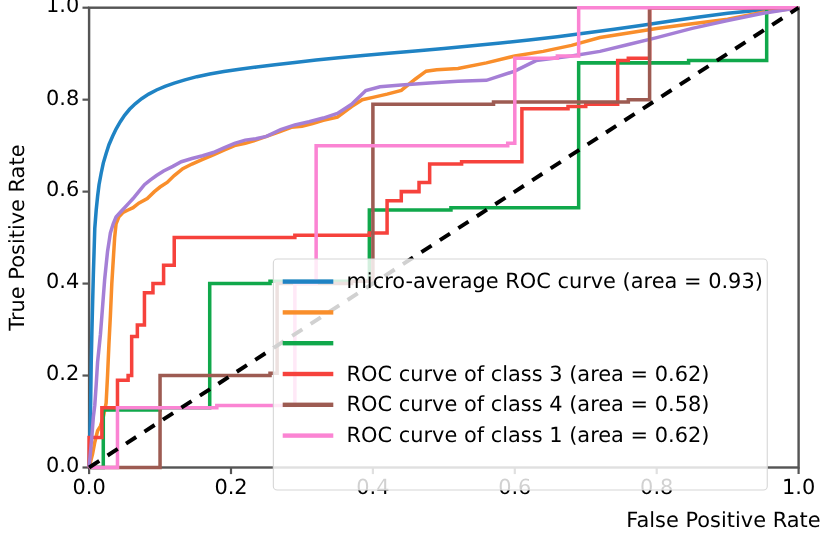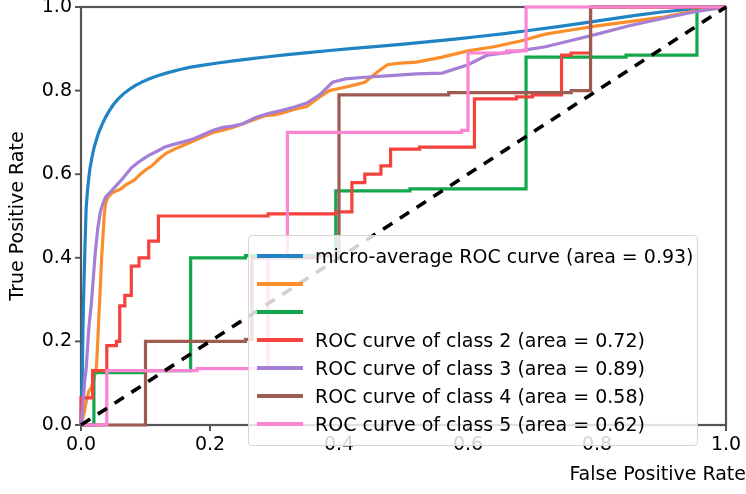--- a/index.html
+++ b/index.html
@@ -159,29 +159,25 @@
         <div class="legend-text">micro-average ROC curve (area = 0.93)</div>
       </div>
       <div class="legend-row">
         <div class="legend-swatch" style="border-top-color: rgb(249, 142, 43);"></div>
       </div>
       <div class="legend-row">
         <div class="legend-swatch" style="border-top-color: rgb(16, 168, 75);"></div>
       </div>
       <div class="legend-row">
         <div class="legend-swatch" style="border-top-color: rgb(246, 66, 60);"></div>
-        <div class="legend-text">ROC curve of class 2 (area = 0.72)</div>
-      </div>
-      <div class="legend-row">
-        <div class="legend-swatch" style="border-top-color: rgb(165, 127, 214);"></div>
-        <div class="legend-text">ROC curve of class 3 (area = 0.89)</div>
+        <div class="legend-text">ROC curve of class 3 (area = 0.62)</div>
       </div>
       <div class="legend-row">
         <div class="legend-swatch" style="border-top-color: rgb(157, 91, 82);"></div>
         <div class="legend-text">ROC curve of class 4 (area = 0.58)</div>
       </div>
       <div class="legend-row">
         <div class="legend-swatch" style="border-top-color: rgb(251, 132, 211);"></div>
-        <div class="legend-text">ROC curve of class 5 (area = 0.62)</div>
+        <div class="legend-text">ROC curve of class 1 (area = 0.62)</div>
       </div>
     </div>
 
 </div>
 
 </body></html>

